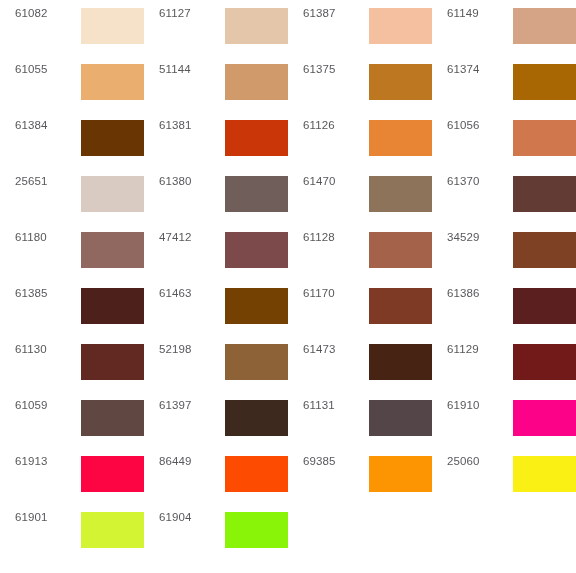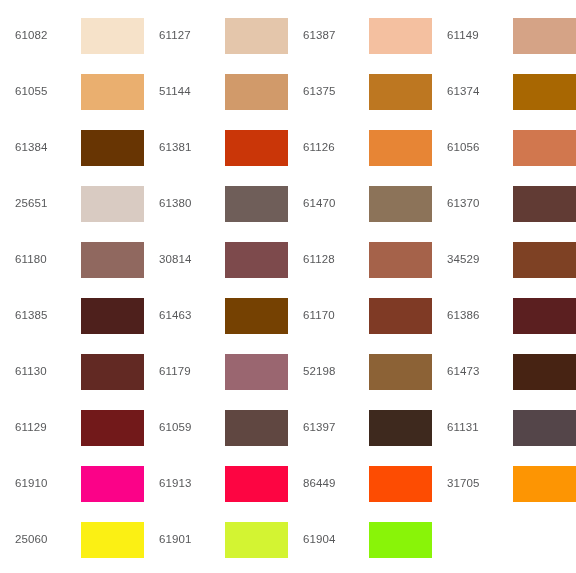--- a/index.html
+++ b/index.html
@@ -20,21 +20,21 @@
     grid-template-rows: repeat(10, 56px);
     grid-auto-flow: row;
     width: 576px;
     height: 560px;
     padding-top: 8px;
     box-sizing: border-box;
   }
   .swatch-cell {
     display: flex;
     flex-direction: row;
-    align-items: center;
+    align-items: flex-start;
     height: 56px;
     gap: 29px;
   }
   .swatch-code {
     width: 43px;
     margin-left: 15px;
     font-size: 11.5px;
     color: #57585a;
     letter-spacing: 0.1px;
     white-space: nowrap;
@@ -113,21 +113,21 @@
     </div>
     <div class="swatch-cell">
       <div class="swatch-code">61370</div>
       <div class="swatch-chip" style="background-color: rgb(97, 59, 52);"></div>
     </div>
     <div class="swatch-cell">
       <div class="swatch-code">61180</div>
       <div class="swatch-chip" style="background-color: rgb(144, 104, 95);"></div>
     </div>
     <div class="swatch-cell">
-      <div class="swatch-code">30814</div>
+      <div class="swatch-code">47412</div>
       <div class="swatch-chip" style="background-color: rgb(125, 74, 76);"></div>
     </div>
     <div class="swatch-cell">
       <div class="swatch-code">61128</div>
       <div class="swatch-chip" style="background-color: rgb(165, 98, 74);"></div>
     </div>
     <div class="swatch-cell">
       <div class="swatch-code">34529</div>
       <div class="swatch-chip" style="background-color: rgb(126, 65, 36);"></div>
     </div>
@@ -145,24 +145,20 @@
     </div>
     <div class="swatch-cell">
       <div class="swatch-code">61386</div>
       <div class="swatch-chip" style="background-color: rgb(91, 31, 32);"></div>
     </div>
     <div class="swatch-cell">
       <div class="swatch-code">61130</div>
       <div class="swatch-chip" style="background-color: rgb(98, 41, 35);"></div>
     </div>
     <div class="swatch-cell">
-      <div class="swatch-code">61179</div>
-      <div class="swatch-chip" style="background-color: rgb(154, 102, 112);"></div>
-    </div>
-    <div class="swatch-cell">
       <div class="swatch-code">52198</div>
       <div class="swatch-chip" style="background-color: rgb(140, 98, 54);"></div>
     </div>
     <div class="swatch-cell">
       <div class="swatch-code">61473</div>
       <div class="swatch-chip" style="background-color: rgb(71, 35, 19);"></div>
     </div>
     <div class="swatch-cell">
       <div class="swatch-code">61129</div>
       <div class="swatch-chip" style="background-color: rgb(114, 25, 26);"></div>
@@ -185,21 +181,21 @@
     </div>
     <div class="swatch-cell">
       <div class="swatch-code">61913</div>
       <div class="swatch-chip" style="background-color: rgb(253, 5, 66);"></div>
     </div>
     <div class="swatch-cell">
       <div class="swatch-code">86449</div>
       <div class="swatch-chip" style="background-color: rgb(253, 76, 2);"></div>
     </div>
     <div class="swatch-cell">
-      <div class="swatch-code">31705</div>
+      <div class="swatch-code">69385</div>
       <div class="swatch-chip" style="background-color: rgb(253, 149, 3);"></div>
     </div>
     <div class="swatch-cell">
       <div class="swatch-code">25060</div>
       <div class="swatch-chip" style="background-color: rgb(251, 240, 20);"></div>
     </div>
     <div class="swatch-cell">
       <div class="swatch-code">61901</div>
       <div class="swatch-chip" style="background-color: rgb(211, 244, 50);"></div>
     </div>

